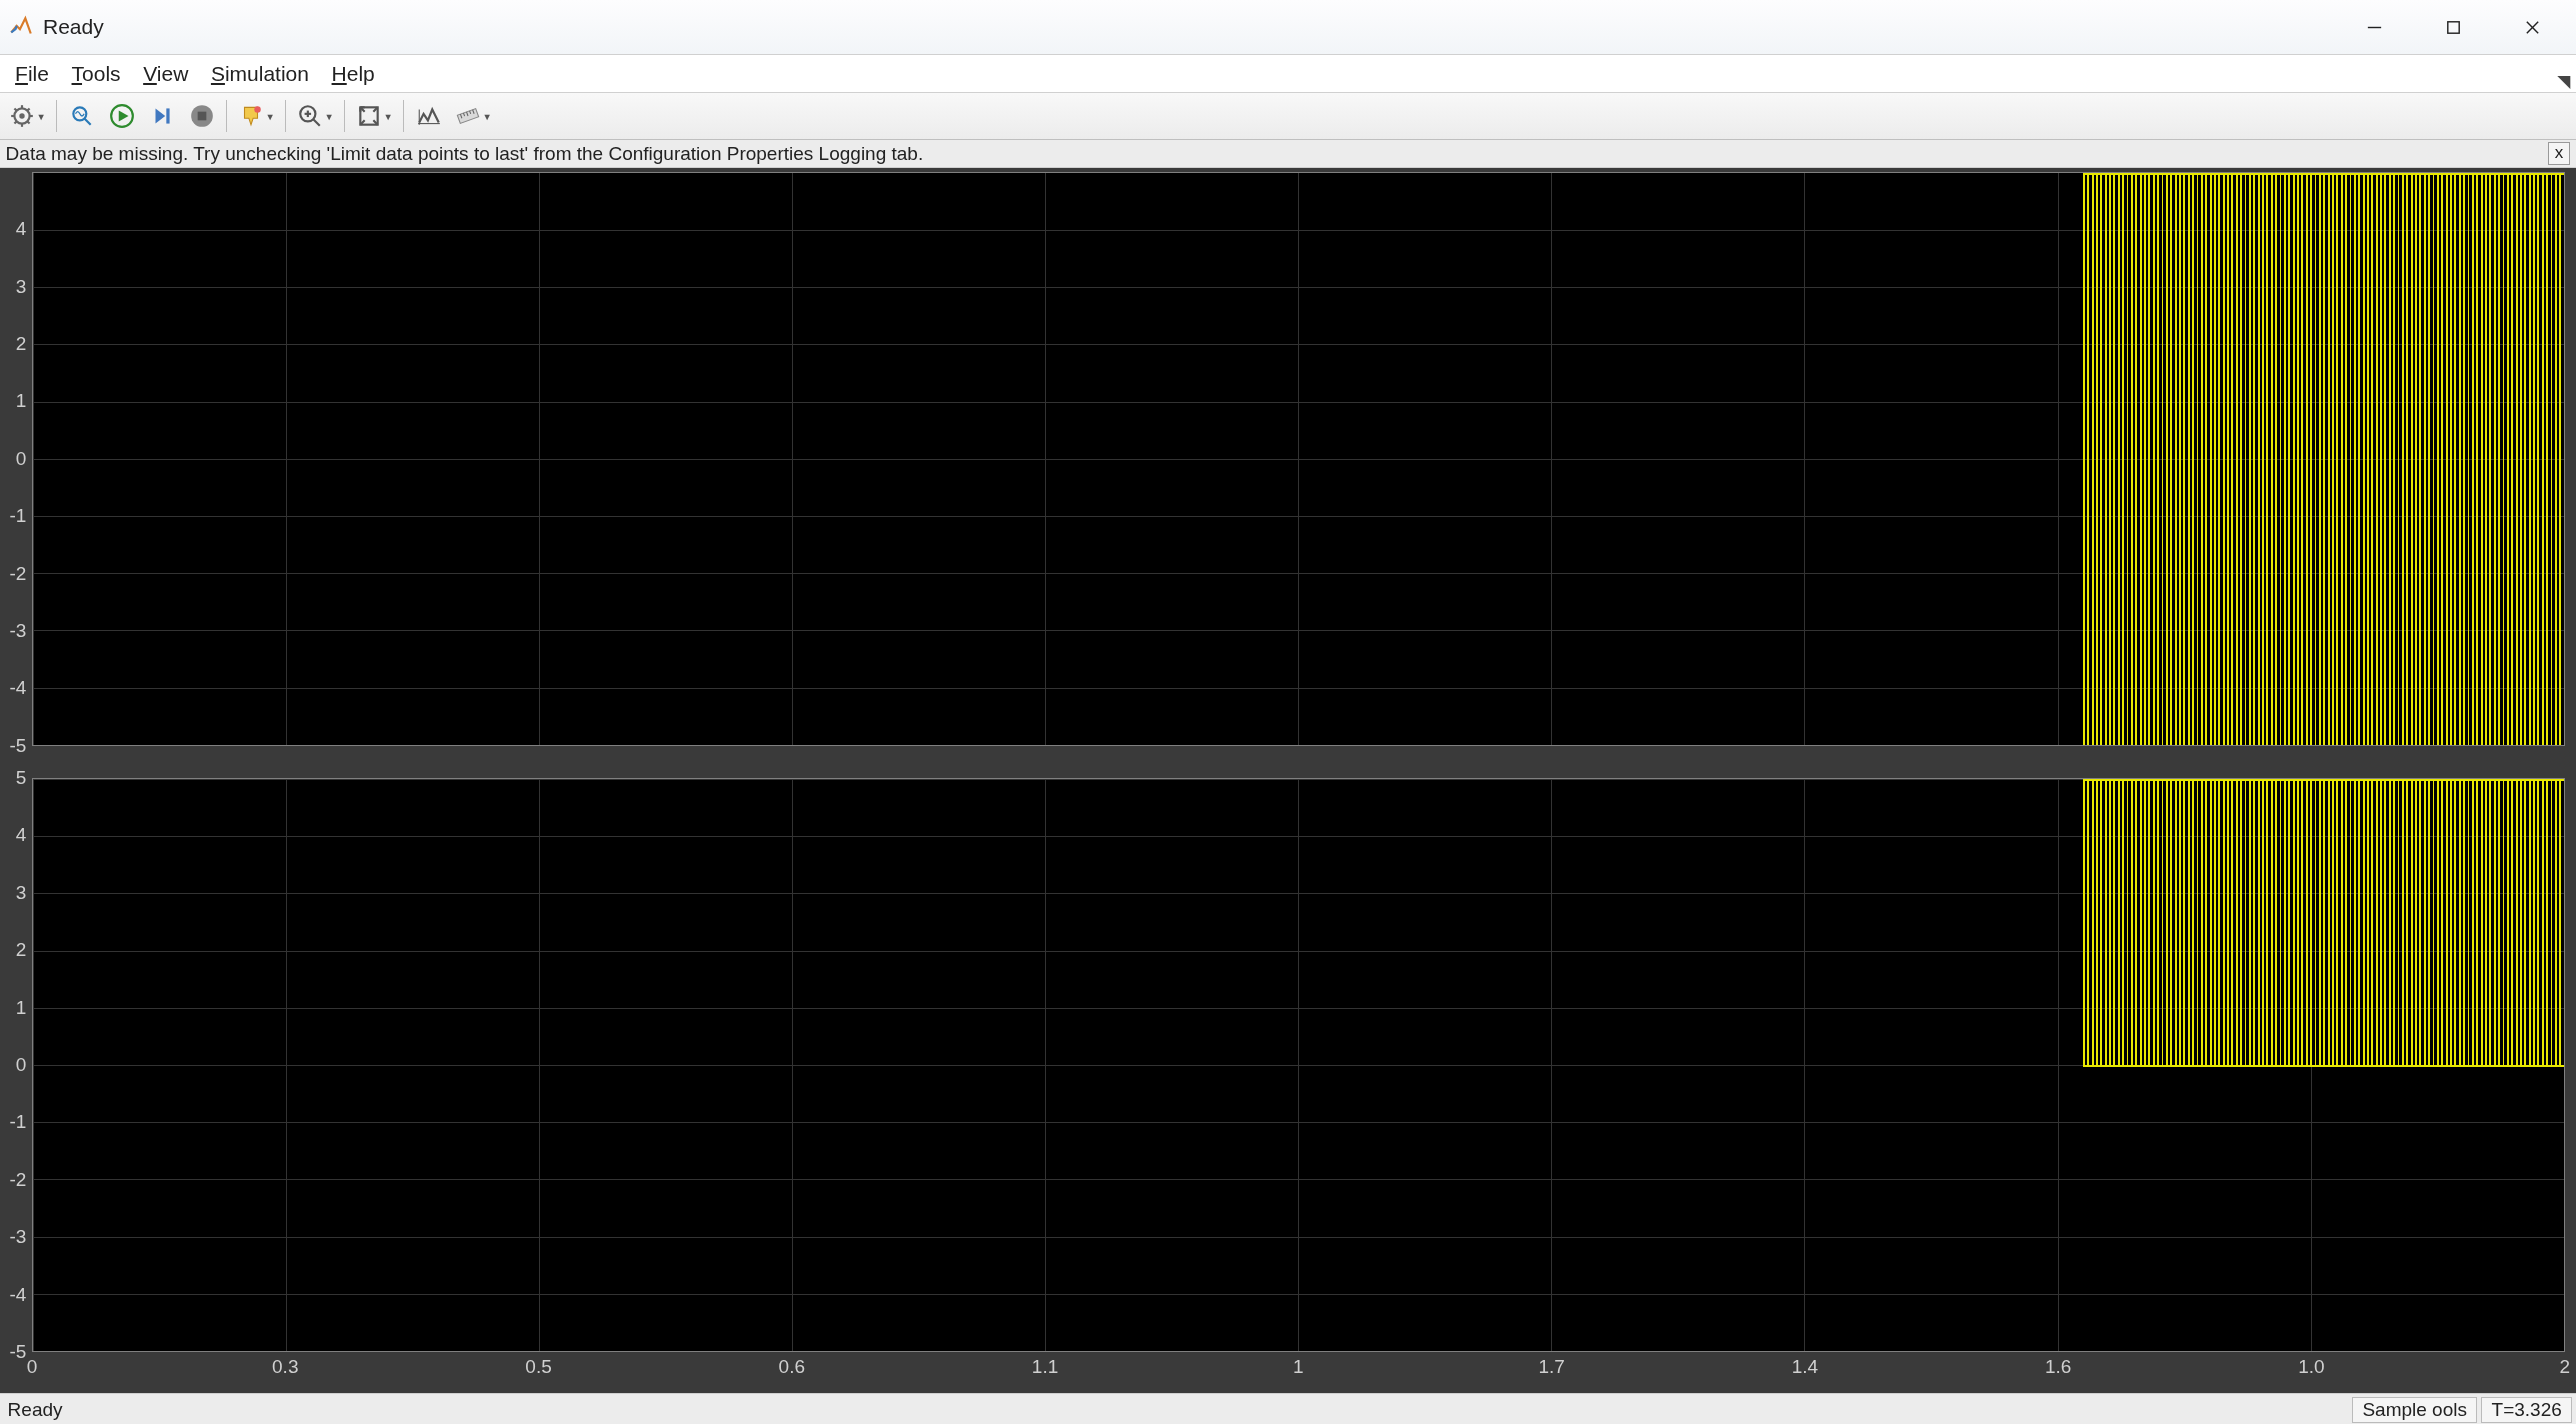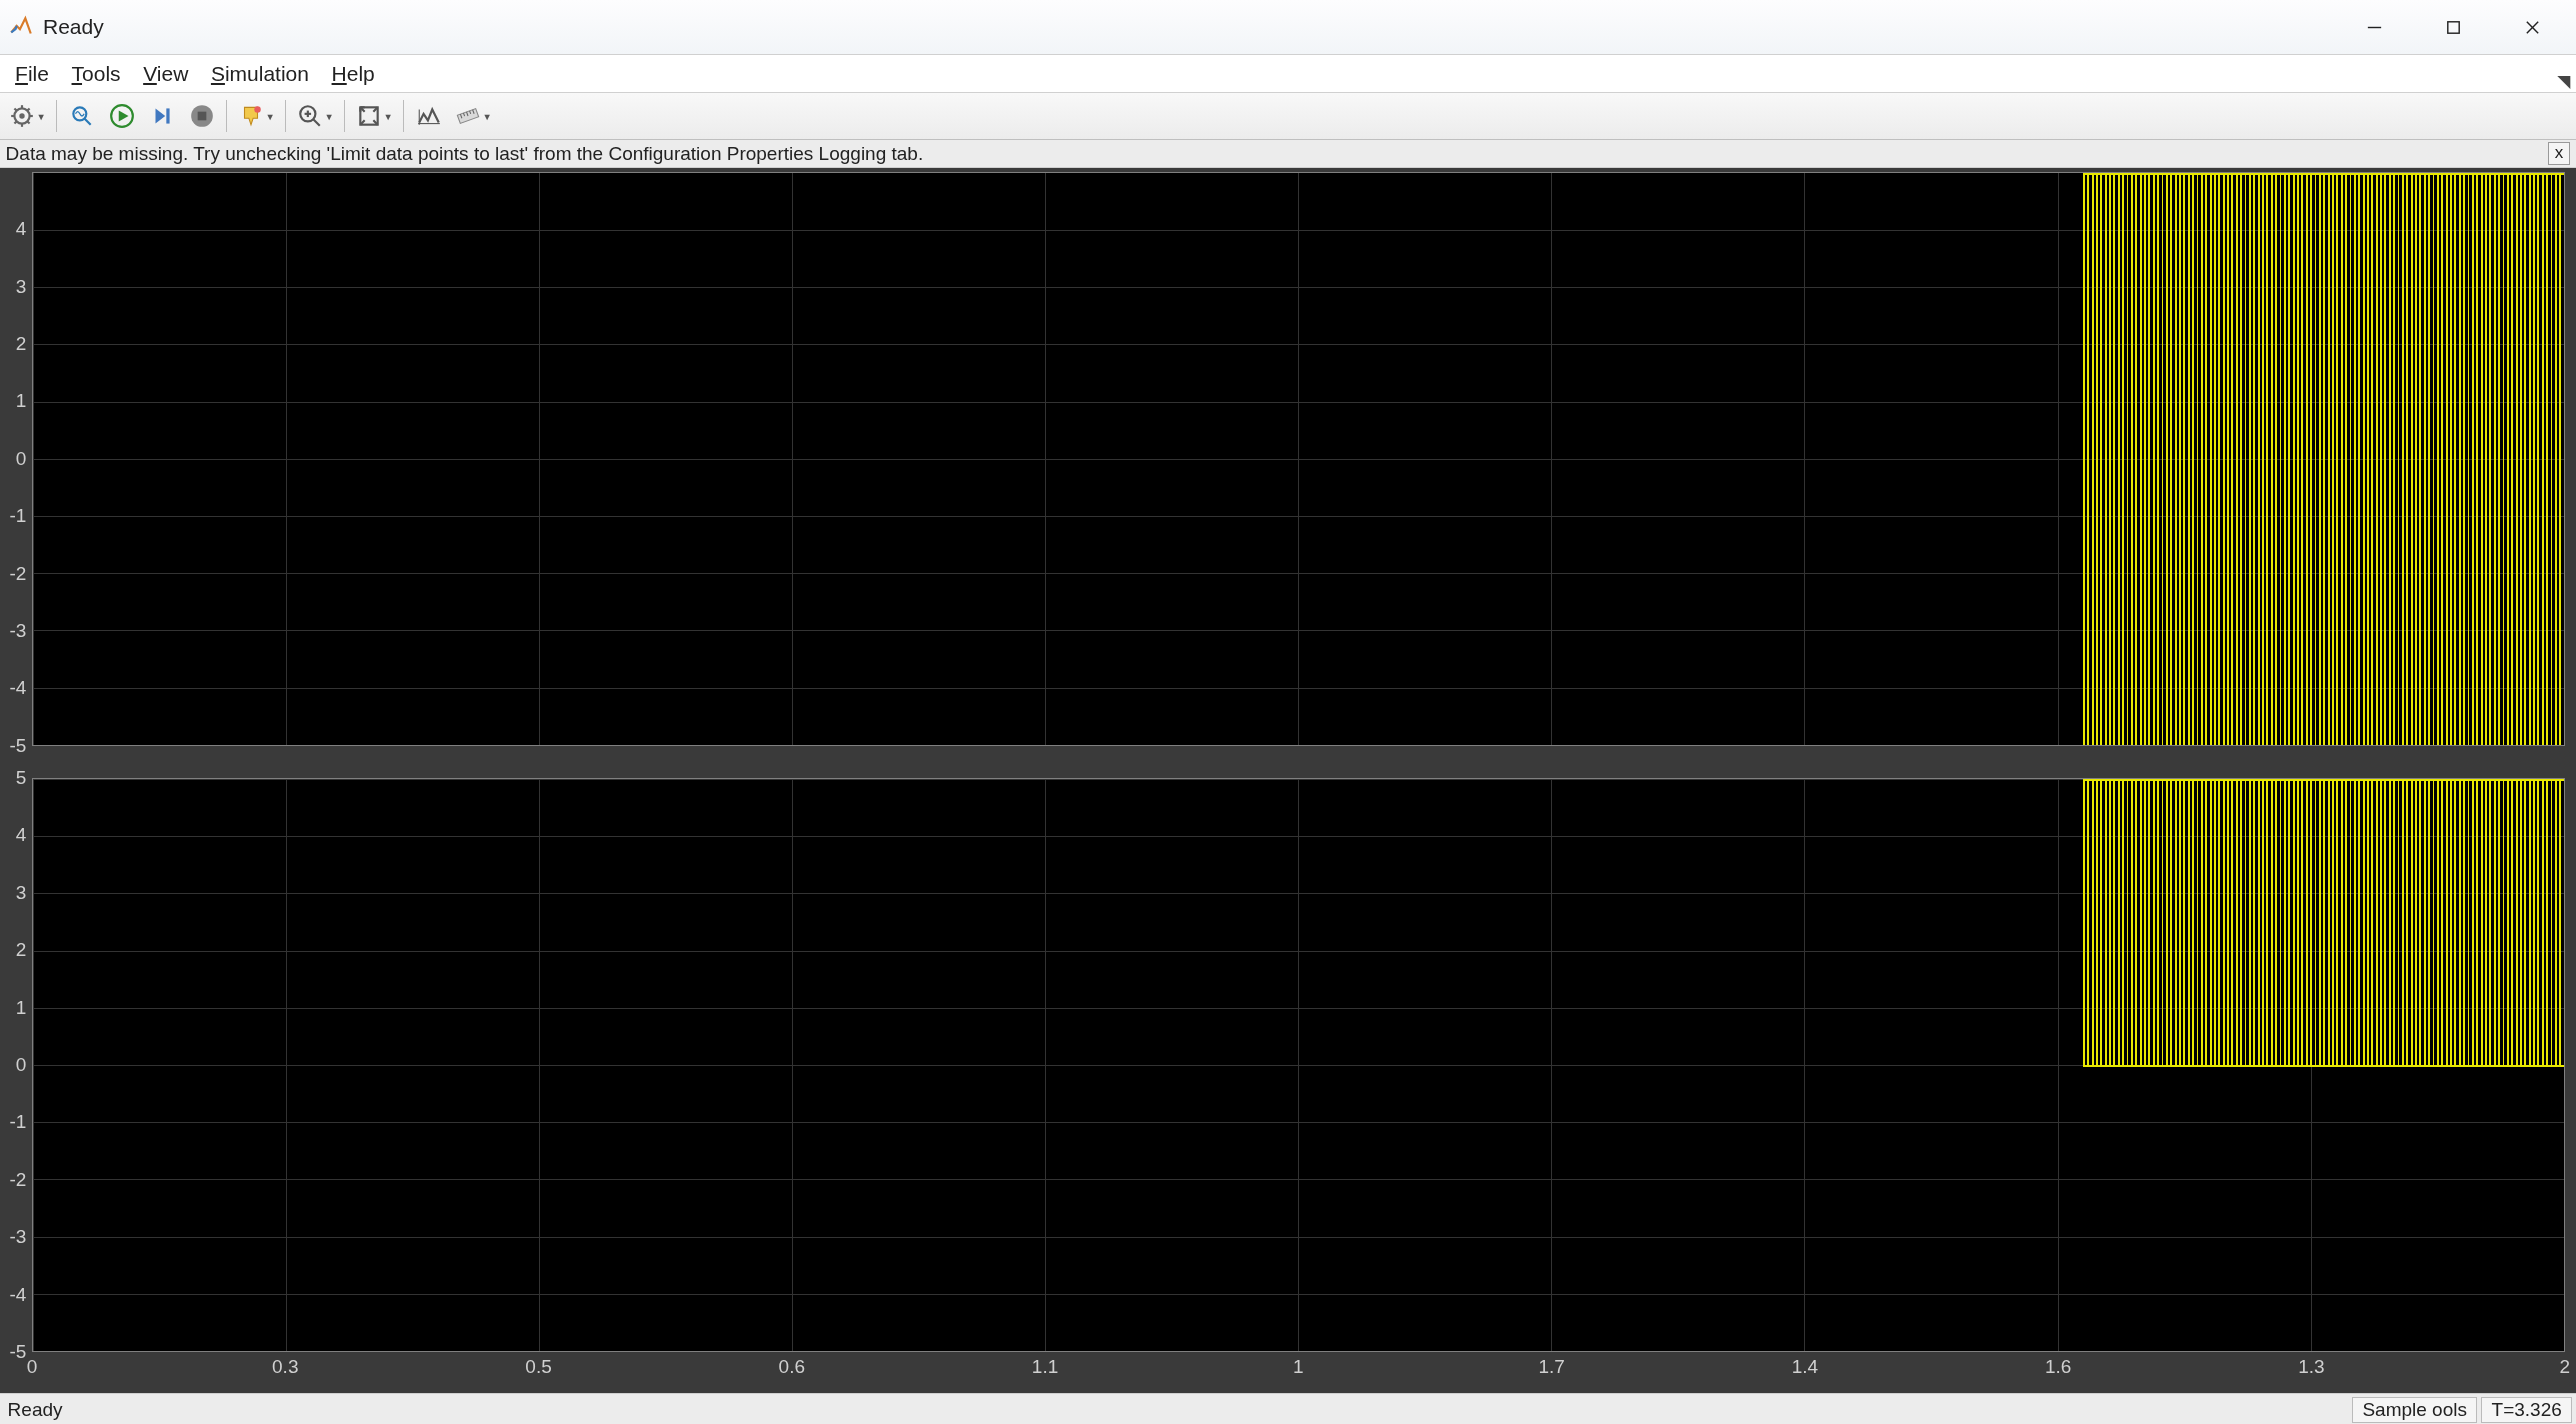--- a/index.html
+++ b/index.html
@@ -654,21 +654,21 @@
     <div class="x-axis" id="xaxis">
         <div class="x-tick" style="left: 0%;">0</div>
         <div class="x-tick" style="left: 10%;">0.3</div>
         <div class="x-tick" style="left: 20%;">0.5</div>
         <div class="x-tick" style="left: 30%;">0.6</div>
         <div class="x-tick" style="left: 40%;">1.1</div>
         <div class="x-tick" style="left: 50%;">1</div>
         <div class="x-tick" style="left: 60%;">1.7</div>
         <div class="x-tick" style="left: 70%;">1.4</div>
         <div class="x-tick" style="left: 80%;">1.6</div>
-        <div class="x-tick" style="left: 90%;">1.3</div>
+        <div class="x-tick" style="left: 90%;">1.0</div>
         <div class="x-tick" style="left: 100%;">2</div>
       </div>
   </div>
 </div>
 
 <div class="status-bar">
   <span class="status">Ready</span>
   <span class="status-cell">Sample ools</span>
   <span class="status-cell">T=3.326</span>
 </div>

